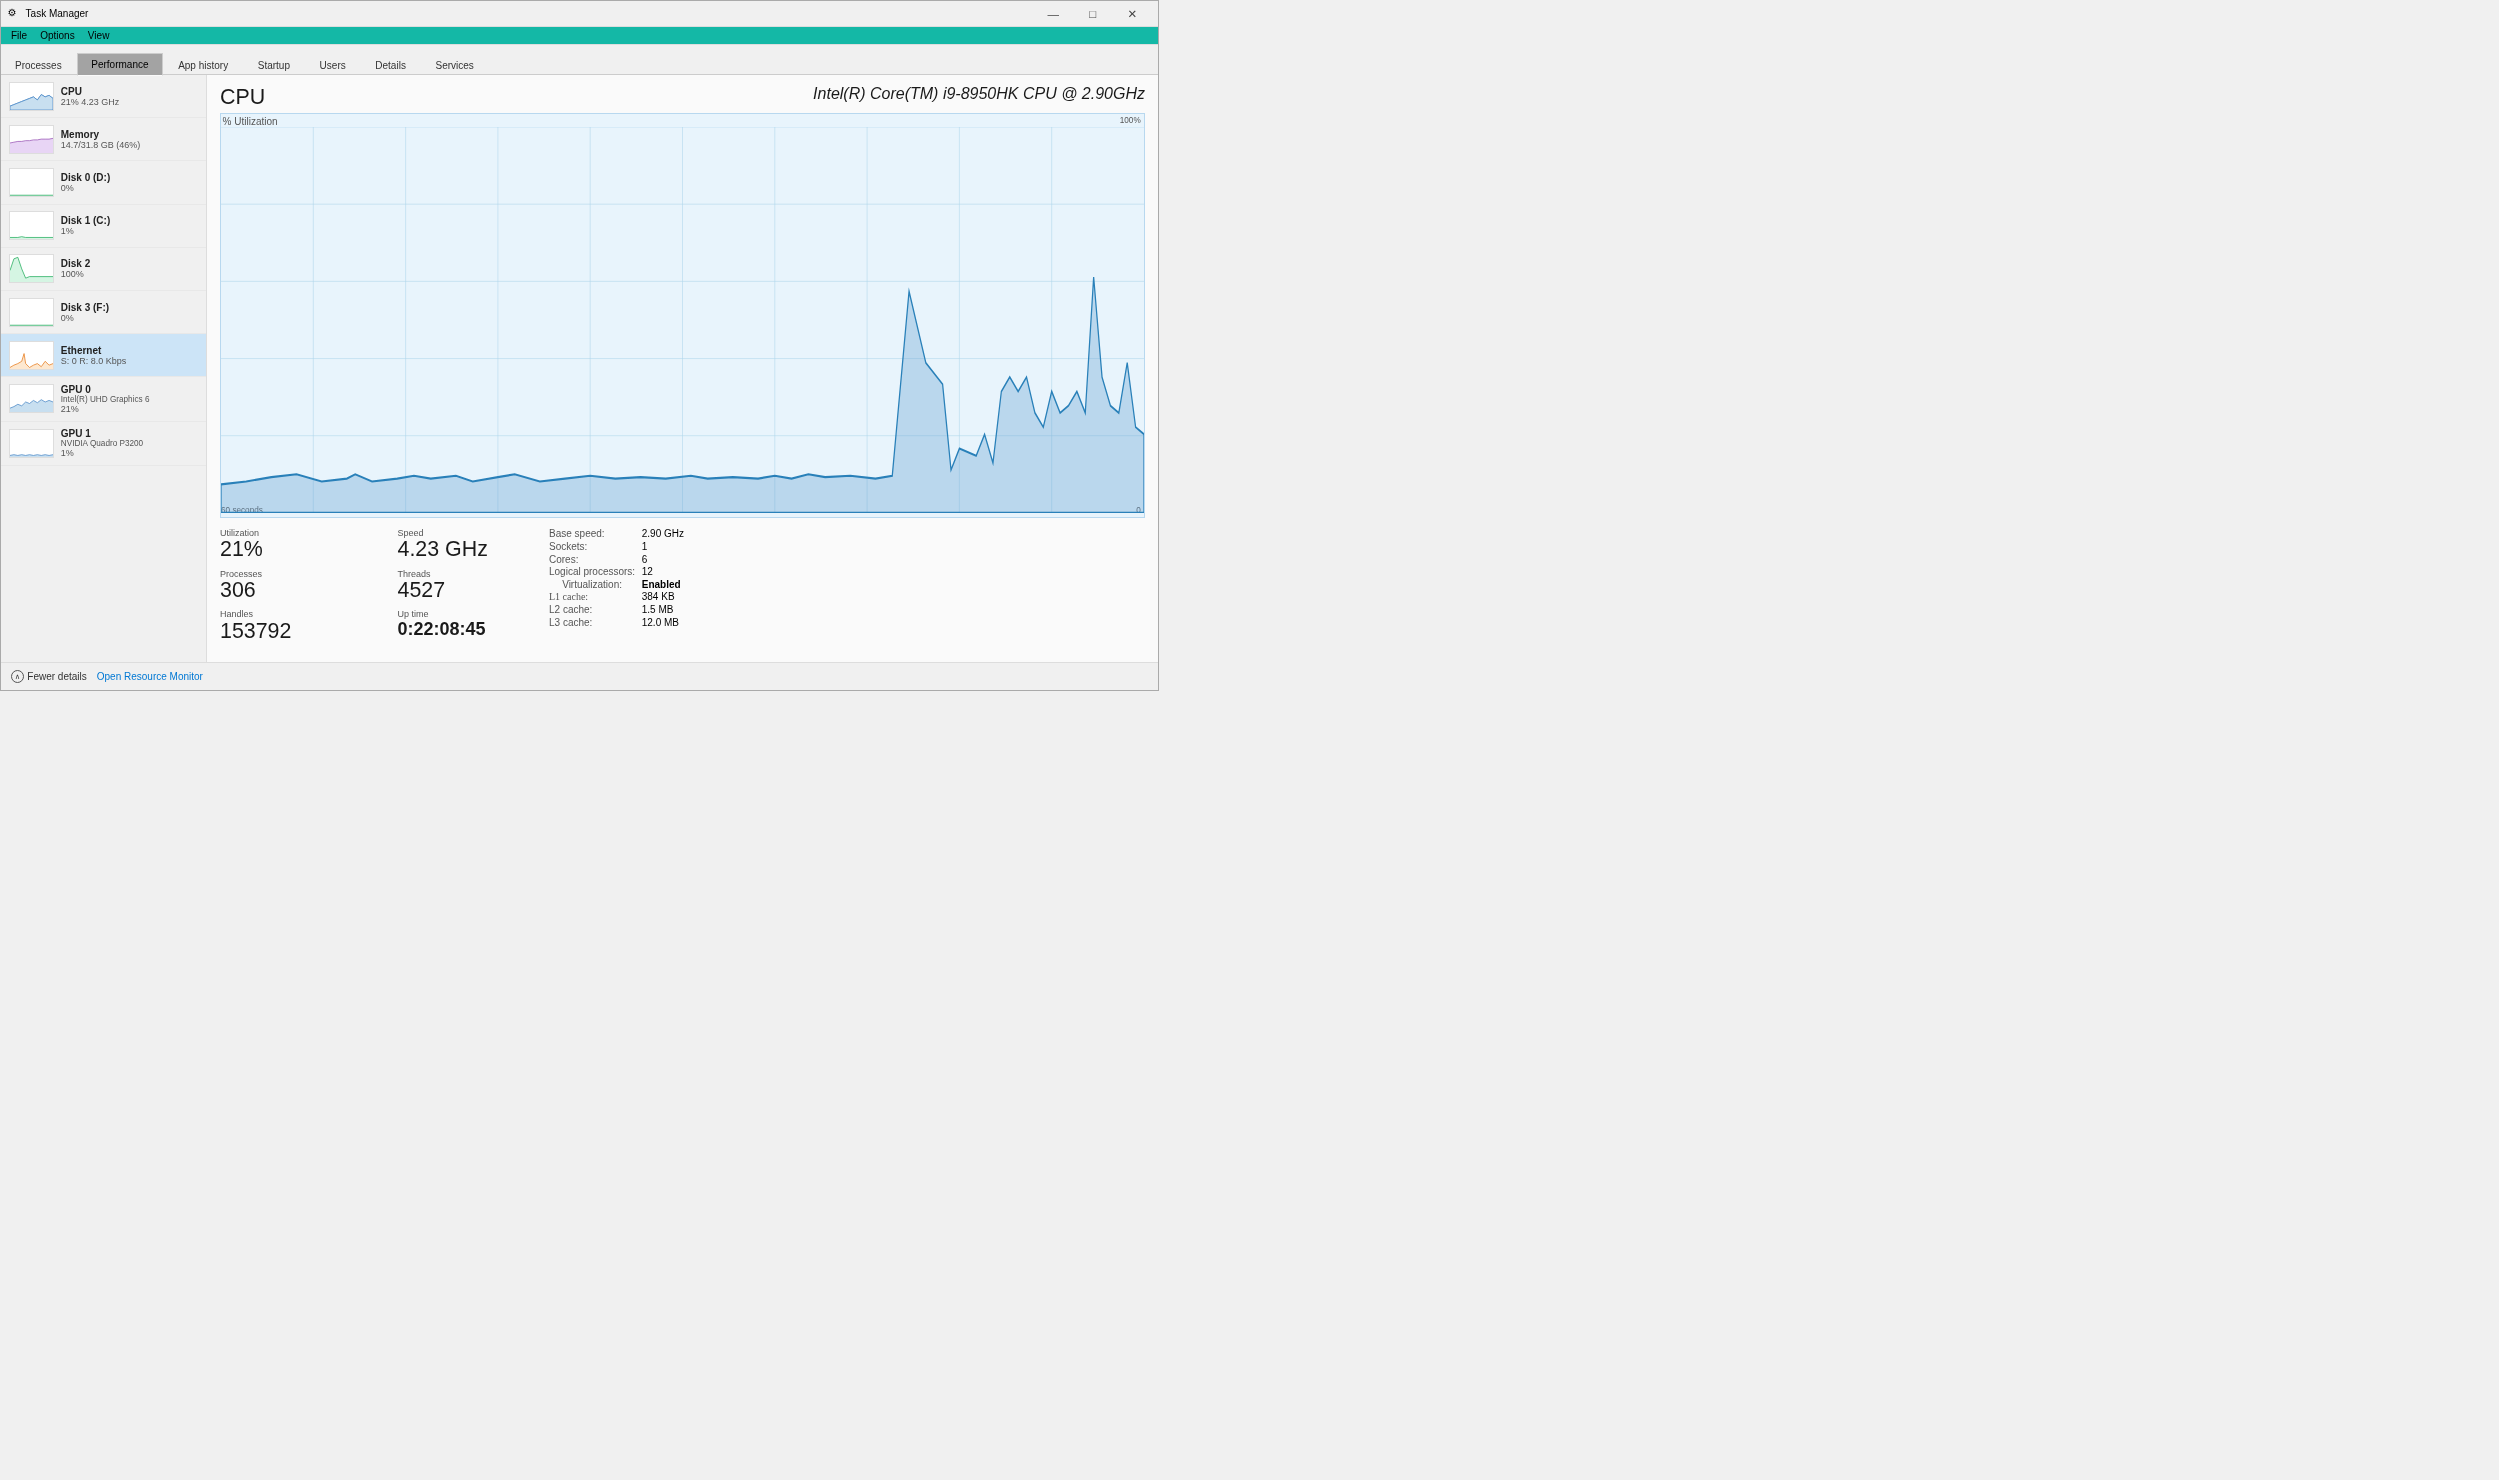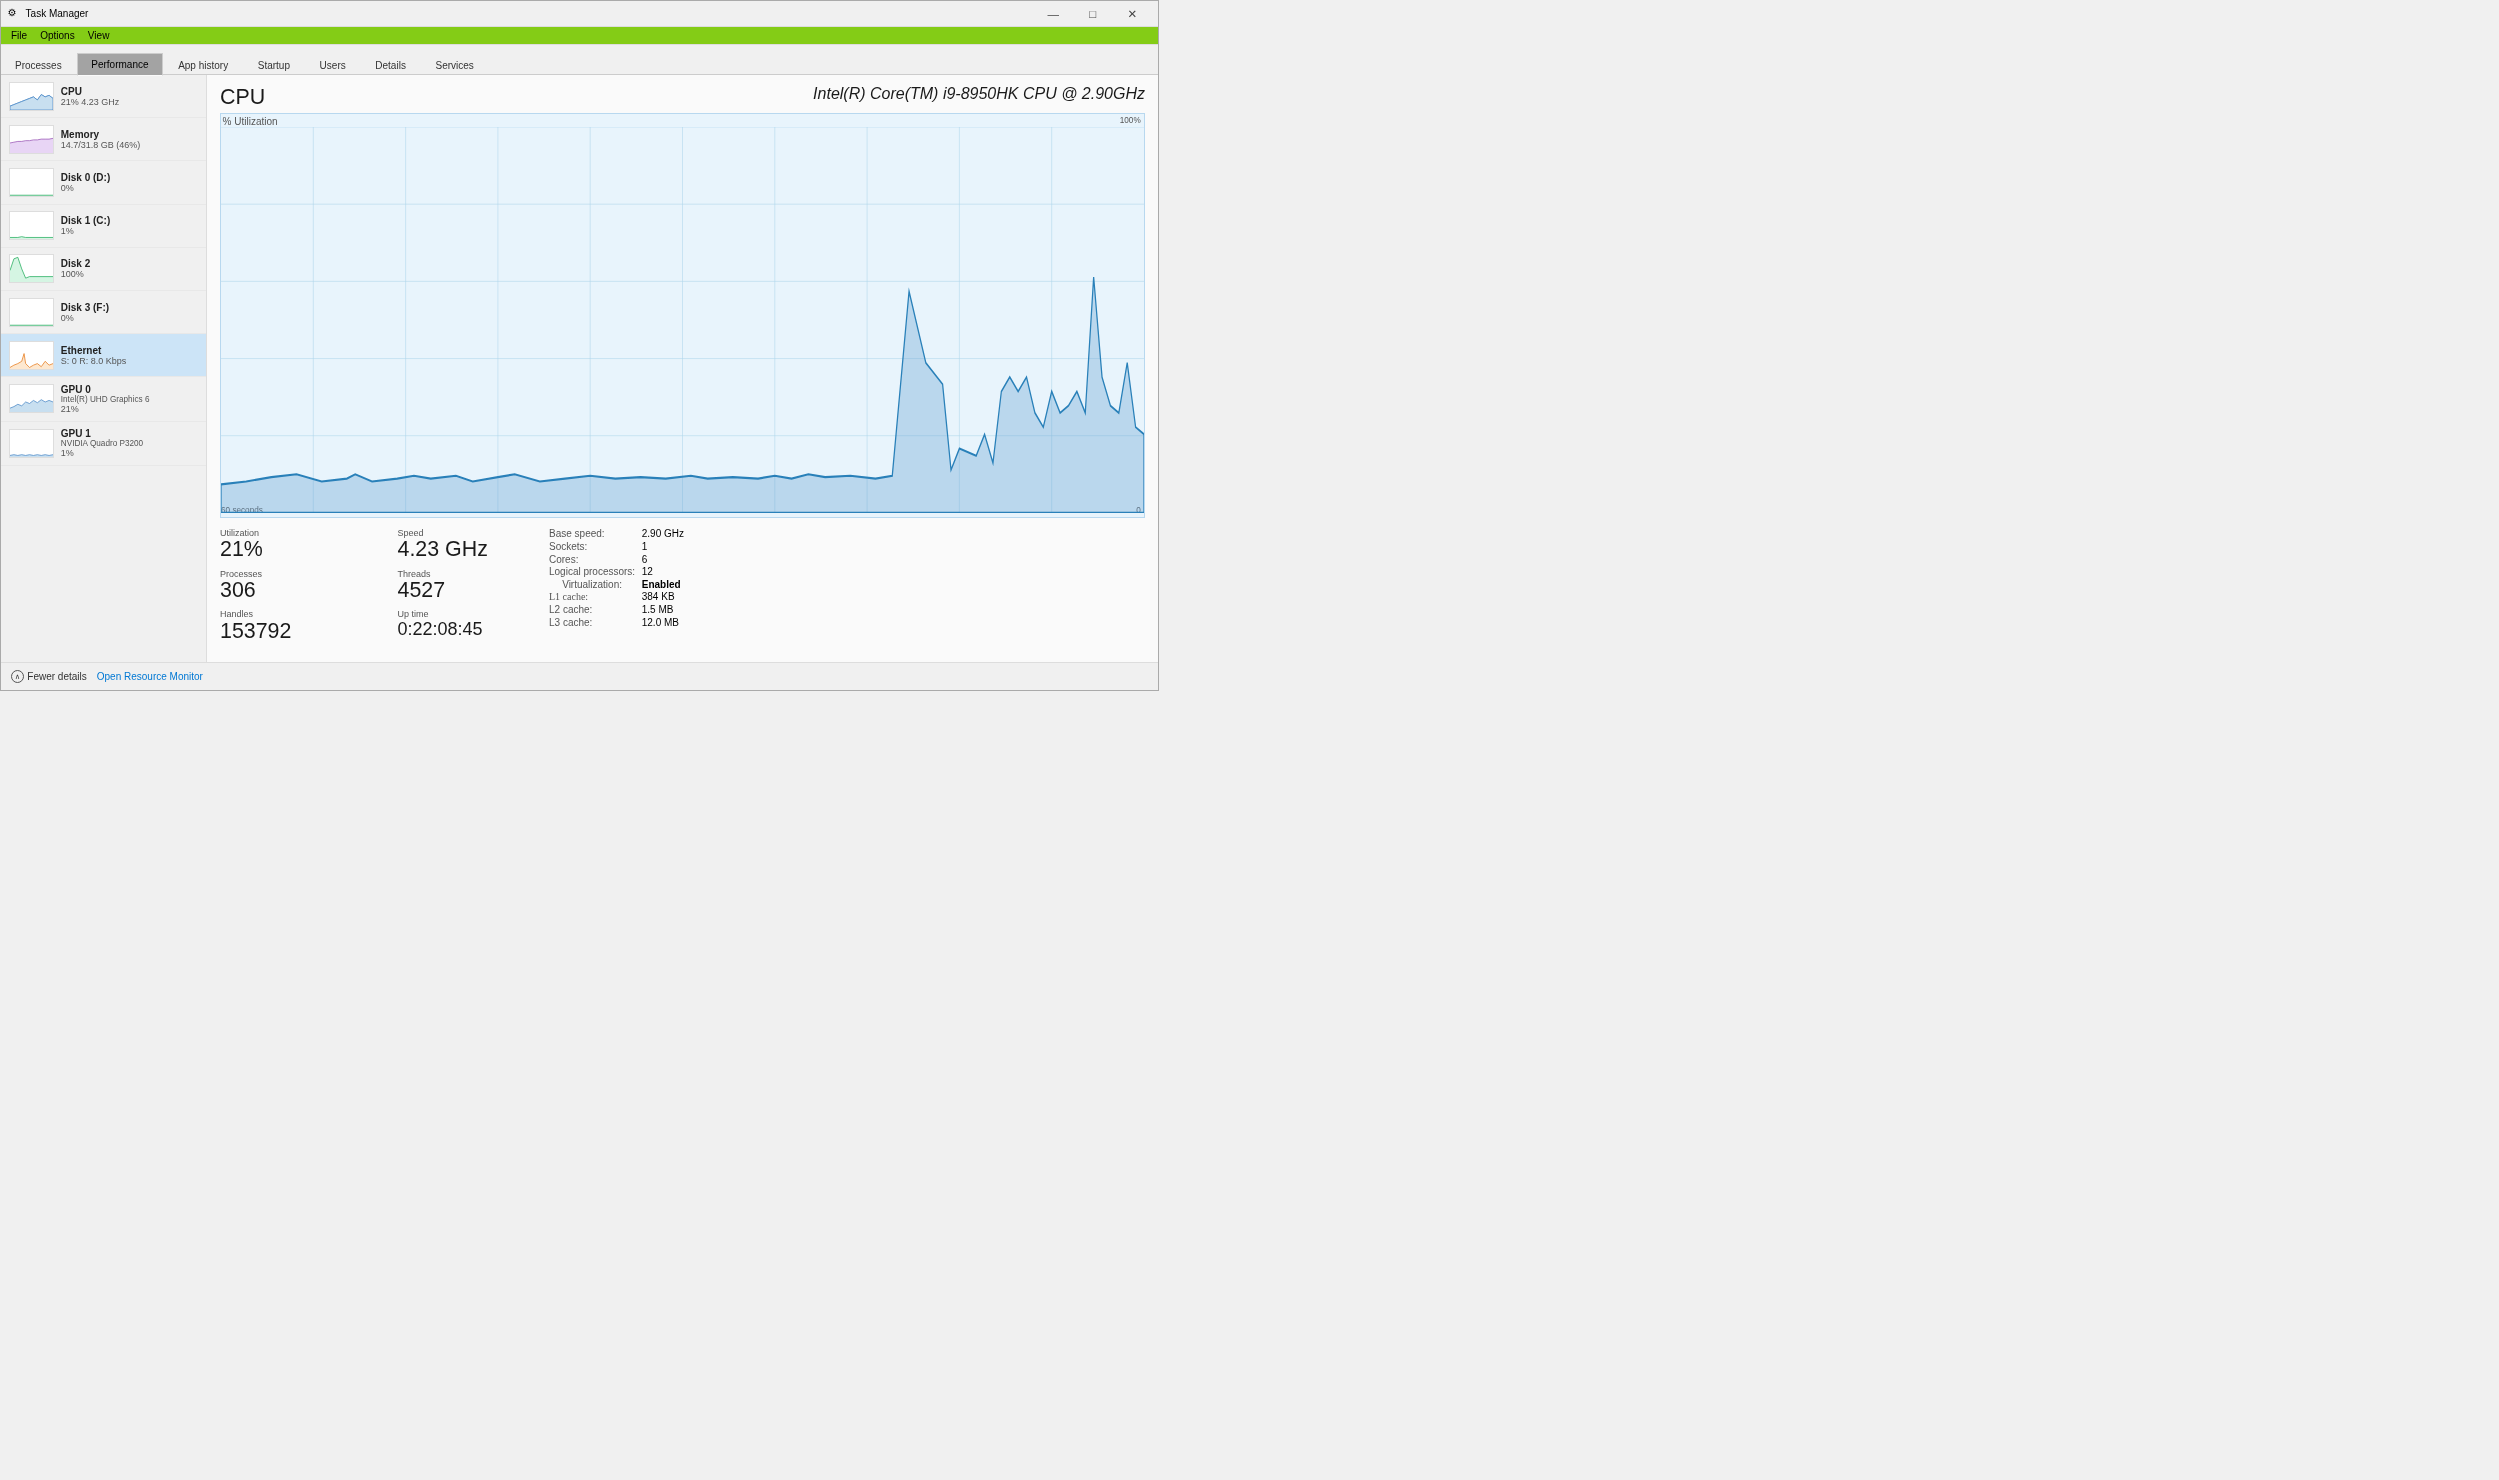--- a/index.html
+++ b/index.html
@@ -53,21 +53,21 @@
       background: transparent;
       cursor: pointer;
       font-size: 11.5px;
       display: flex;
       align-items: center;
       justify-content: center;
       color: #444;
     }
     .menu-bar {
       height: 18px;
-      background: #84cc16;
+      background: #14b8a6;
       display: flex;
       align-items: center;
       padding: 0 3.3px;
       border-bottom: 0.8px solid #ddd;
       flex-shrink: 0;
     }
     .menu-item {
       padding: 1.6px 6.6px;
       font-size: 10px;
       cursor: pointer;
@@ -222,21 +222,21 @@
       margin-bottom: 0.8px;
     }
     .stat-value {
       font-size: 21.4px;
       font-weight: 300;
       color: #1a1a1a;
       line-height: 1.1;
     }
     .stat-value.small {
       font-size: 11.5px;
-      font-weight: 400;
+      font-weight: 700;
     }
     .detail-key { color: #555; }
     .detail-val { font-weight: 400; }
     .detail-val.bold { font-weight: 600; }
     
     .bottom-bar {
       height: 28px;
       background: #f0f0f0;
       border-top: 0.8px solid #ddd;
       display: flex;

